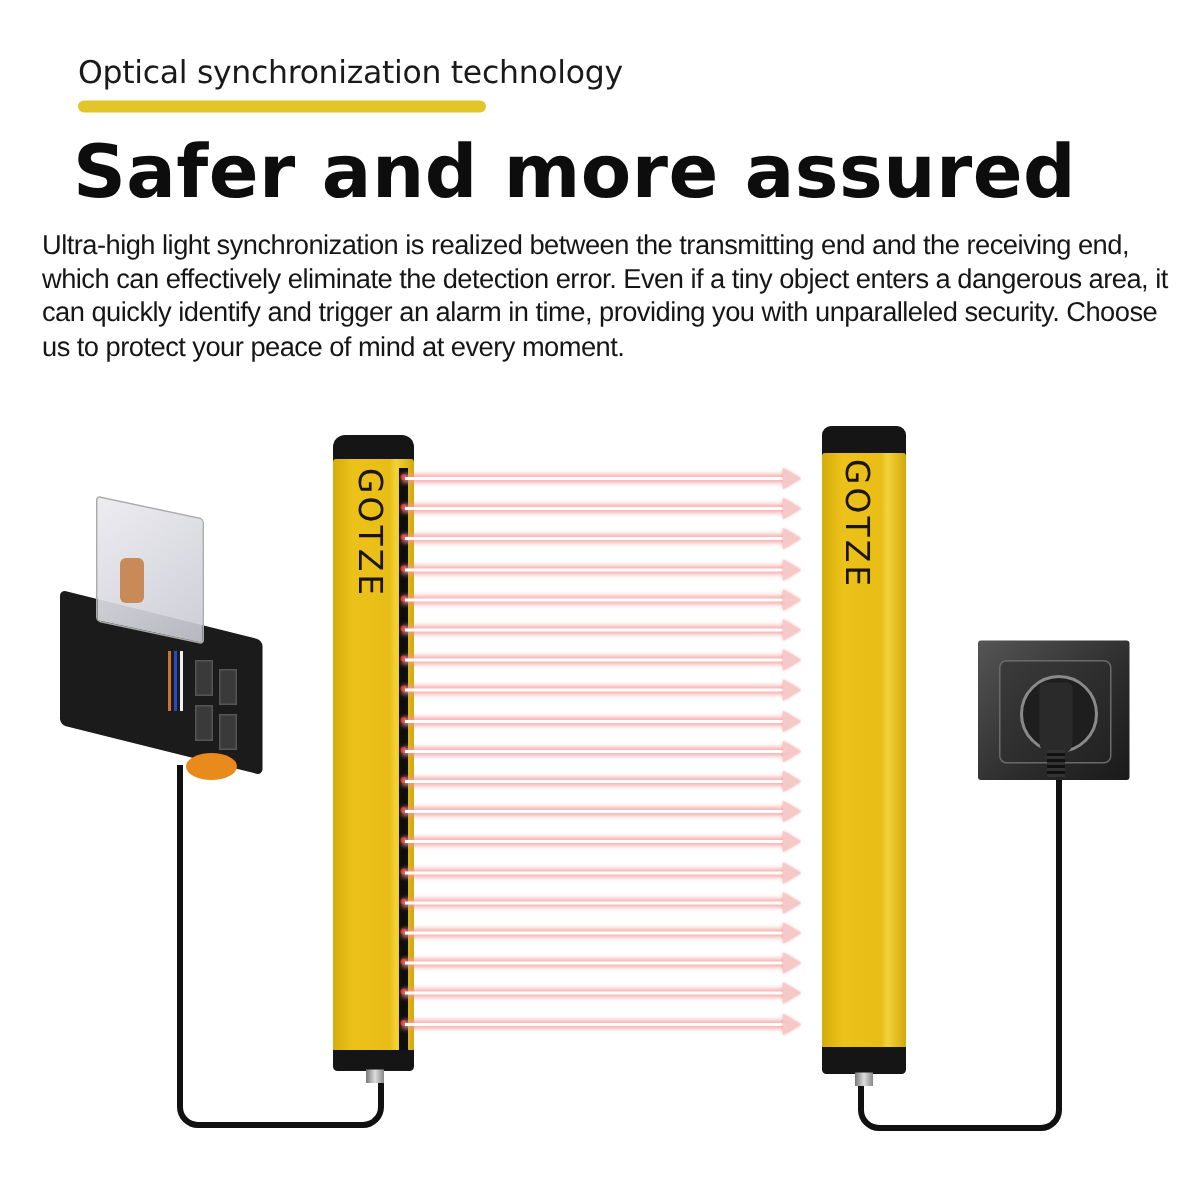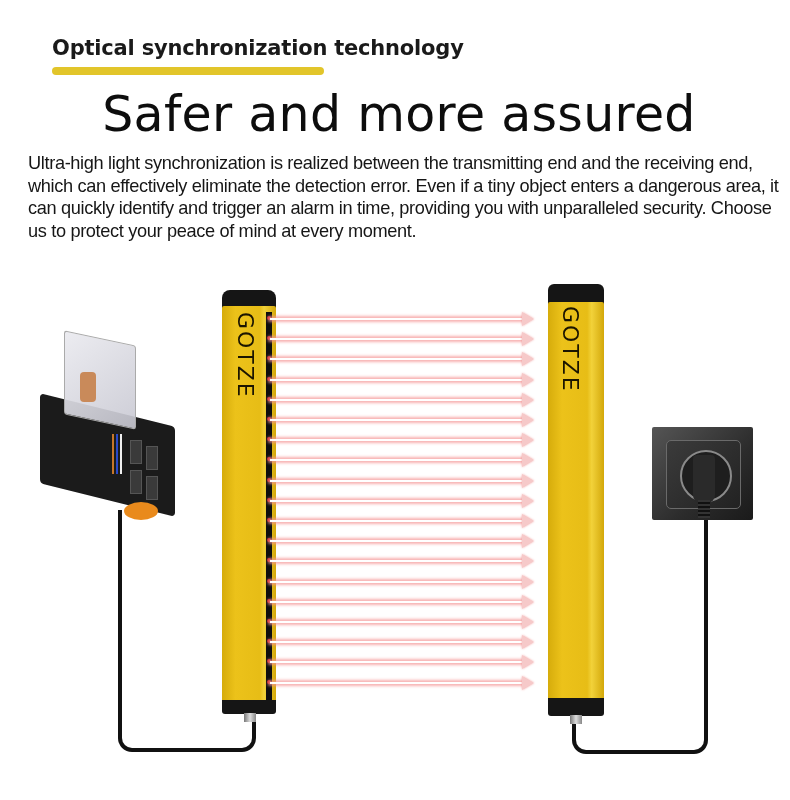--- a/index.html
+++ b/index.html
@@ -2,31 +2,30 @@
 <html><head>
   <meta charset="utf-8">
   <style>
     html, body { margin: 0; padding: 0; }
     body {
       width: 790px; height: 800px; background: #ffffff; position: relative; overflow: hidden;
       font-family: "Liberation Sans", "DejaVu Sans", sans-serif; color: #111;
     }
     .eyebrow {
       position: absolute; left: 52px; top: 36px; font-size: 21px; color: #1a1a1a;
-      font-family: "DejaVu Sans", sans-serif; font-weight: 700; letter-spacing: -0.2px;
+      font-family: "DejaVu Sans", sans-serif; font-weight: 400; letter-spacing: -0.2px;
     }
     .eyebrow-bar {
       position: absolute; left: 52px; top: 67px; width: 272px; height: 8px;
       border-radius: 4px; background: #e2c52a;
     }
     .headline {
       position: absolute; left: 0; width: 766px; top: 86px; text-align: center;
-      font-size: 49px; font-weight: 400; color: #0d0d0d; letter-spacing: 0.3px;
+      font-size: 49px; font-weight: 700; color: #0d0d0d; letter-spacing: 0.3px;
       font-family: "DejaVu Sans", sans-serif;
-      padding-left: 16px;
     }
     .body-text {
       position: absolute; left: 28px; top: 152px; width: 752px;
       font-size: 18.2px; line-height: 22.6px; color: #161616; letter-spacing: -0.35px;
     }
     .scene { position: absolute; left: 0; top: 0; width: 790px; height: 800px; }
 
     
     .bar {
       position: absolute; background: linear-gradient(to right, #d6ac0b 0%, #ecc21a 25%, #e7bd16 70%, #f2d23a 78%, #d3a80a 100%);

